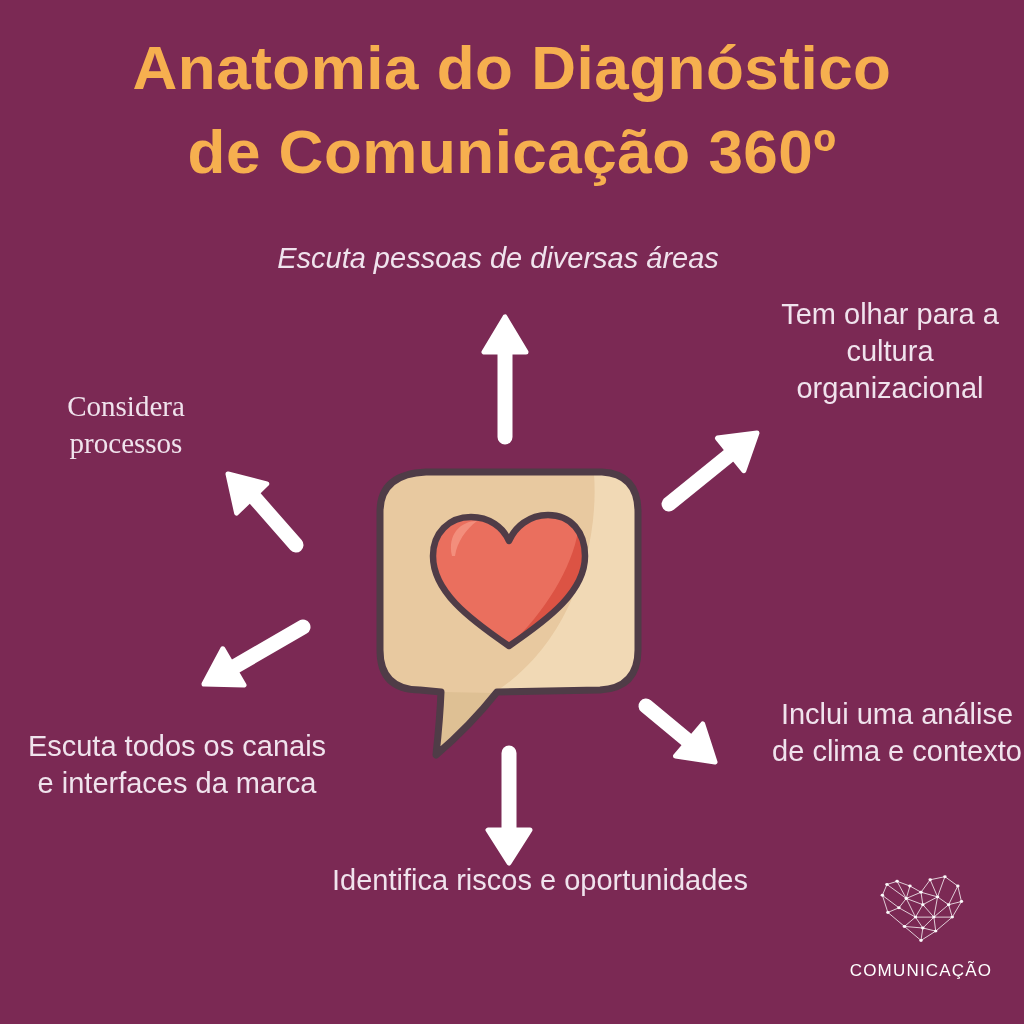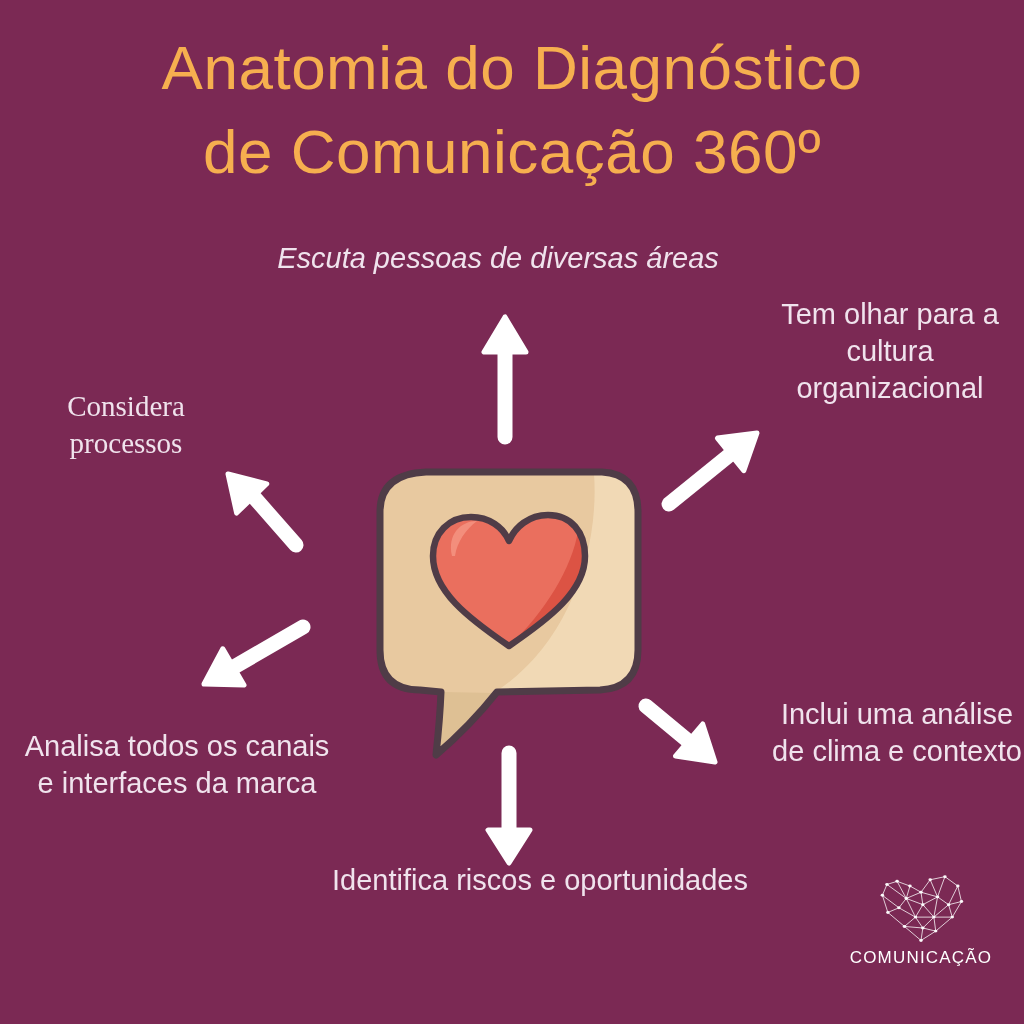--- a/index.html
+++ b/index.html
@@ -4,58 +4,58 @@
 <style>
   html,body { margin:0; padding:0; }
   body {
     width:1024px; height:1024px; position:relative; overflow:hidden;
     background:#7B2954;
     font-family:"Liberation Sans", sans-serif;
   }
   .title {
     position:absolute; top:26px; left:0; width:1024px; margin:0;
     text-align:center; color:#F6AF4F;
-    font-size:62px; font-weight:normal; line-height:84px;
+    font-size:62px; font-weight:bold; line-height:84px;
     white-space:pre-line; letter-spacing:0.5px;
   }
   .label {
     position:absolute; color:#F0E3ED;
     font-size:29px; line-height:37px; font-weight:normal;
     text-align:center; white-space:pre-line;
   }
   #label-top          { left:198px; top:240px; width:600px;font-style:italic; }
   #label-top-right    { left:760px; top:296px; width:260px; }
   #label-left         { left:36px;  top:388px; width:180px;font-family:Liberation Serif, serif; }
   #label-bottom-left  { left:12px;  top:728px; width:330px; }
   #label-bottom-right { left:752px; top:696px; width:290px; }
   #label-bottom       { left:240px; top:862px; width:600px; }
   .graphics { position:absolute; left:0; top:0; }
   .logo {
     position:absolute; left:817px; top:872px; width:208px;
     text-align:center; color:#FFFFFF;
   }
   .logo svg { display:block; margin:0 auto; }
-  .logo-line1 { font-size:17px; letter-spacing:1.2px; margin-top:6px; white-space:nowrap; }
+  .logo-line1 { font-size:17px; letter-spacing:1.2px; margin-top:19px; white-space:nowrap; }
   .logo-line2 { font-size:23px; letter-spacing:1px;  margin-top:2px; white-space:nowrap; }
 </style>
 </head>
 <body>
 
 <div>
 
   <h1 class="title">Anatomia do Diagnóstico
 de Comunicação 360º</h1>
 
   <div class="label" id="label-top">Escuta pessoas de diversas áreas</div>
   <div class="label" id="label-top-right">Tem olhar para a
 cultura
 organizacional</div>
   <div class="label" id="label-left">Considera
 processos</div>
-  <div class="label" id="label-bottom-left">Analisa todos os canais
+  <div class="label" id="label-bottom-left">Escuta todos os canais
 e interfaces da marca</div>
   <div class="label" id="label-bottom-right">Inclui uma análise
 de clima e contexto</div>
   <div class="label" id="label-bottom">Identifica riscos e oportunidades</div>
 
   <svg class="graphics" width="1024" height="1024" viewBox="0 0 1024 1024">
 
     <g>
       <path d="M 426 472 L 602 472 Q 638 474 638 512 L 638 650 Q 638 688 600 690
                L 497 692 Q 470 726 436 755 Q 440 718 441 692 L 420 690

